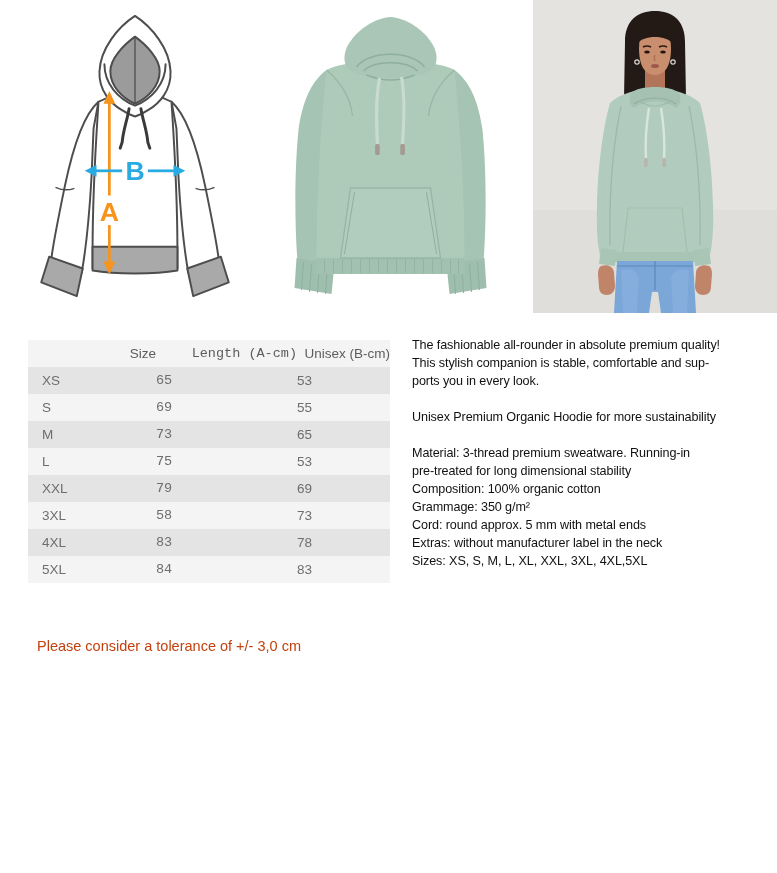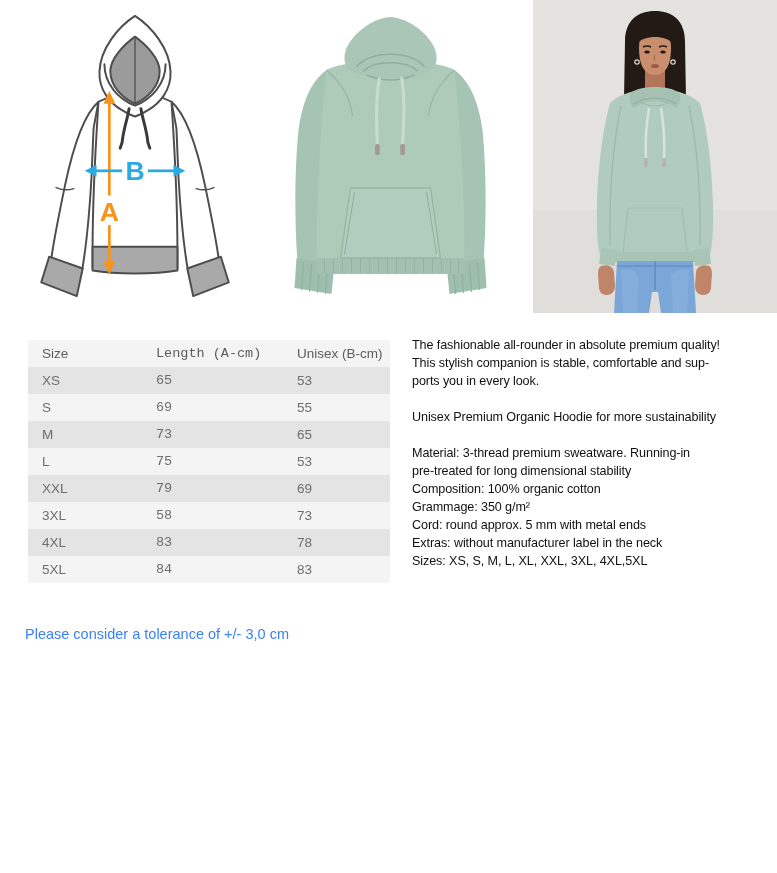--- a/index.html
+++ b/index.html
@@ -5,30 +5,30 @@
   html,body{margin:0;padding:0;background:#fff;}
   .page{position:relative;width:777px;height:873px;background:#ffffff;
         font-family:"Liberation Sans",sans-serif;overflow:hidden;}
   figure{margin:0;position:absolute;padding:0;}
   .diagram{left:35px;top:10px;width:200px;height:296px;}
   .flat-photo{left:268px;top:8px;width:245px;height:300px;}
   .model-photo{left:533px;top:0;width:244px;height:313px;}
 
   table.size-table{position:absolute;left:28px;top:340px;width:362px;
         border-collapse:collapse;font-size:13.5px;color:#6e6e6e;table-layout:fixed;}
-  .size-table th{font-weight:400;text-align:left;color:#5d5d5d;background:#f4f4f4;}
+  .size-table th{font-weight:400;text-align:right;color:#5d5d5d;background:#f4f4f4;}
   .size-table th,.size-table td{height:27px;line-height:27px;padding:0;}
   .size-table th:nth-child(1),.size-table td:nth-child(1){width:114px;padding-left:14px;}
   .size-table th:nth-child(2),.size-table td:nth-child(2){width:141px;font-family:Liberation Mono, monospace;}
   .size-table th:nth-child(3),.size-table td:nth-child(3){width:93px;}
   .size-table tbody tr:nth-child(odd){background:#e4e4e4;}
   .size-table tbody tr:nth-child(even){background:#f4f4f4;}
 
-  .tolerance{position:absolute;left:25px;top:624px;margin:0;font-size:14.5px;
-        line-height:20px;color:#3b82f6;}
+  .tolerance{position:absolute;left:25px;top:624px;margin:12px;font-size:14.5px;
+        line-height:20px;color:#c2410c;}
 
   .description{position:absolute;left:412px;top:336px;width:350px;font-size:12.6px;
         line-height:18px;color:#111;letter-spacing:-0.1px;}
   .description p{margin:0 0 18px 0;white-space:pre-line;}
 </style>
 </head>
 <body>
 
 <div class="page">
 

